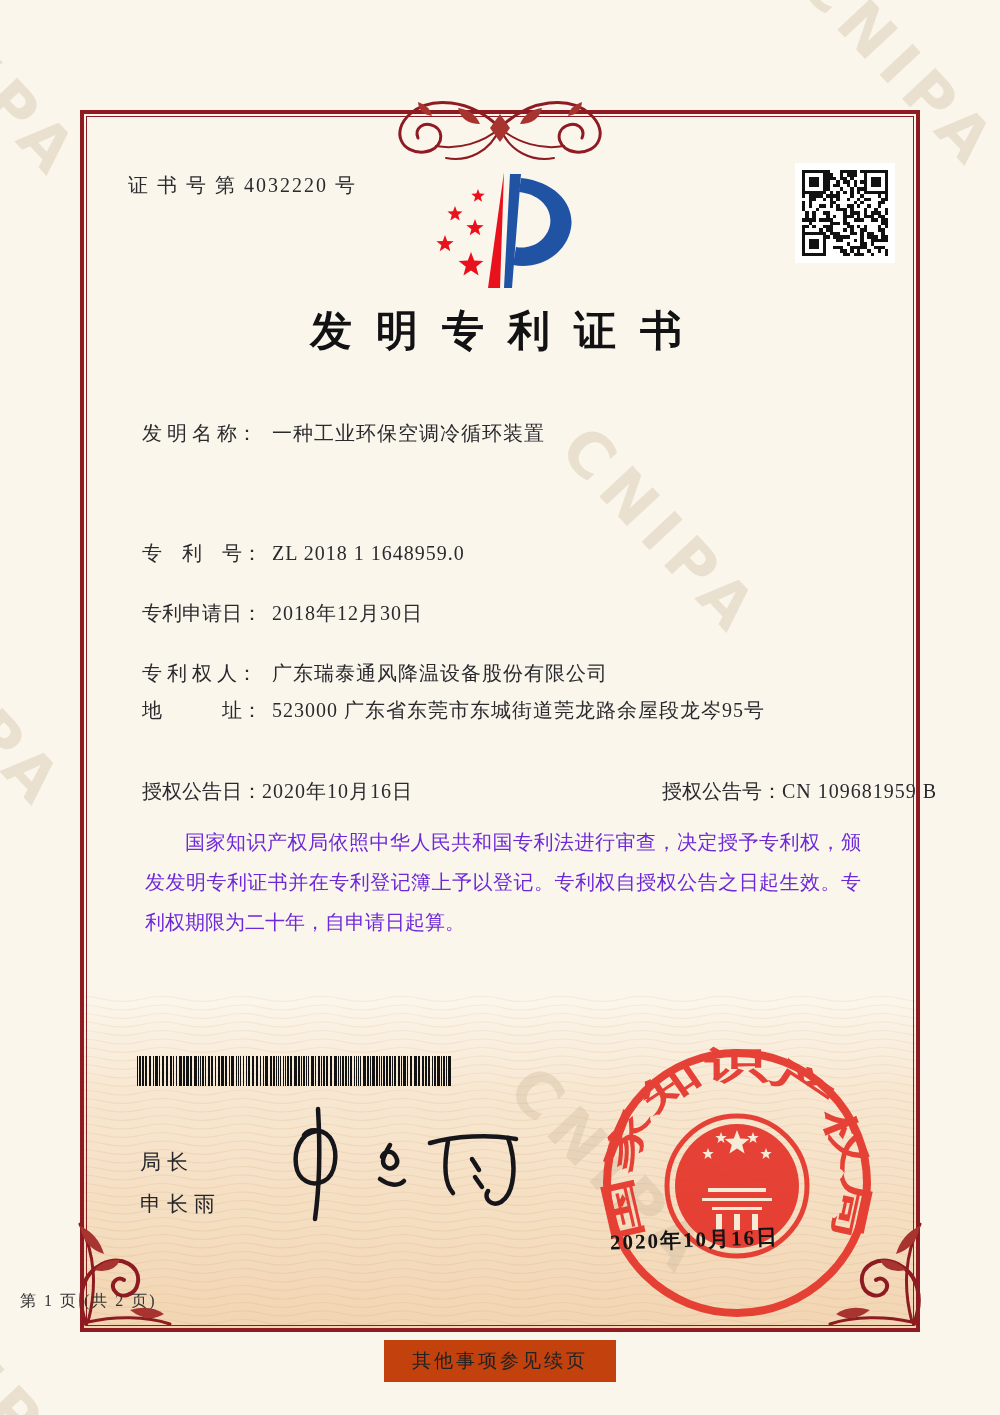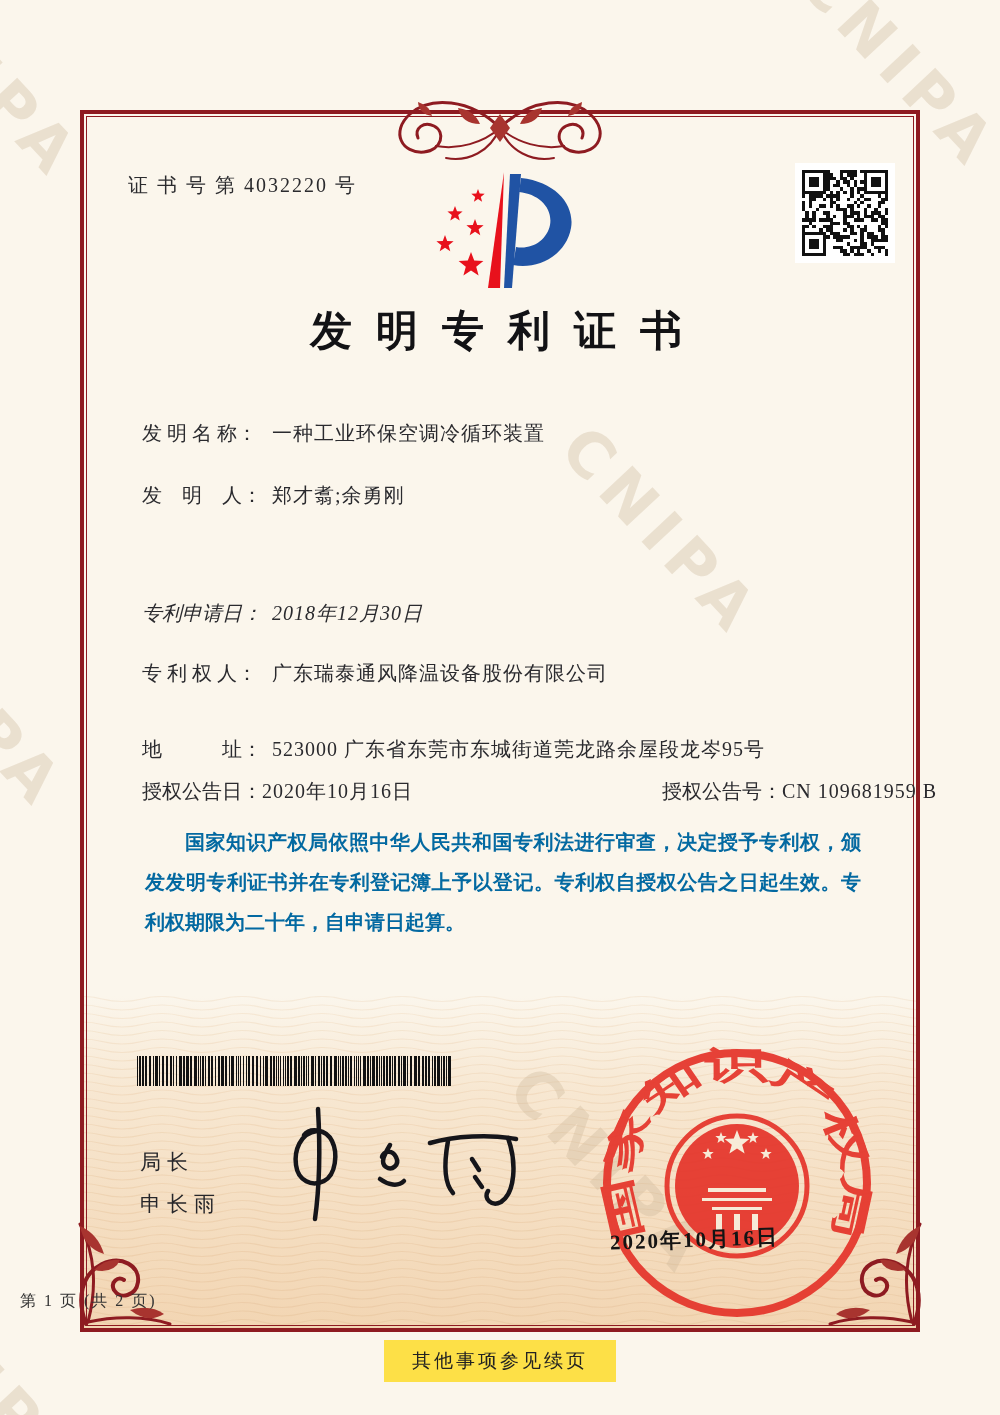--- a/index.html
+++ b/index.html
@@ -42,41 +42,41 @@
   .logo{position:absolute;left:385px;top:166px;}
   .qr{position:absolute;left:795px;top:163px;width:100px;height:100px;background:#fff;padding:0;box-sizing:border-box;}
   .qr svg{position:absolute;left:7px;top:7px;}
 
   .title{position:absolute;left:0;top:303px;width:1000px;text-align:center;font-size:42px;font-weight:bold;
          letter-spacing:24px;padding-left:16px;box-sizing:border-box;color:#121215;}
 
   .field-row{position:absolute;left:142px;font-size:20px;color:#2a2a2e;white-space:nowrap;}
   .field-label{display:inline-block;min-width:130px;}
   .field-value{letter-spacing:1px;}
-  .row-0{top:420px;} .row-1{top:482px;} .row-2{top:540px;} .row-3{top:600px;font-style:italic;}
-  .row-4{top:660px;} .row-5{top:736px;} .row-grant{top:778px;}
+  .row-0{top:420px;} .row-1{top:482px;} .row-2{top:540px;} .row-3{top:600px;}
+  .row-4{top:660px;} .row-5{top:697px;} .row-grant{top:778px;}
   .grant-right{position:absolute;left:520px;top:0;white-space:nowrap;}
 
   .body-text{position:absolute;left:145px;top:822px;width:716px;font-size:20px;line-height:40px;
-             color:#0369a1;text-align:justify;font-weight:bold;}
+             color:#6d28d9;text-align:justify;}
   .body-text p{margin:0;text-indent:2em;}
 
   .barcode{position:absolute;left:135px;top:1056px;}
 
   .director-title{position:absolute;left:140px;top:1148px;font-size:21px;letter-spacing:6px;}
   .director-name{position:absolute;left:140px;top:1190px;font-size:21px;letter-spacing:6px;}
   .signature{position:absolute;left:262px;top:1103px;z-index:5;}
 
   .seal{position:absolute;left:592px;top:1038px;z-index:5;opacity:.93;}
   .seal-date{position:absolute;left:610px;top:1224px;width:264px;z-index:6;font-size:21px;font-weight:bold;
              letter-spacing:2px;color:#141414;transform:rotate(-2deg);white-space:nowrap;}
 
   .page-info{position:absolute;left:0;top:1291px;width:1000px;text-align:left;font-size:16px;letter-spacing:2px;color:#333;padding-left:20px;}
 
-  .footer-note{position:absolute;left:500px;top:1340px;transform:translateX(-50%);background:#fde047;
+  .footer-note{position:absolute;left:500px;top:1340px;transform:translateX(-50%);background:#c2410c;
                padding:8px 28px;font-size:19px;letter-spacing:3px;color:#222;z-index:4;}
 
   .seal-arc-text{font-size:37px;font-weight:bold;fill:var(--seal-red);font-family:"Liberation Serif","DejaVu Serif",serif;}
   .maroon-stroke{stroke:var(--frame-red);fill:none;stroke-linecap:round;}
   .maroon-fill{fill:#a8342f;}
 </style>
 </head>
 <body>
 
 <div class="page">
@@ -506,22 +506,22 @@
           <rect x="20" y="24" width="1" height="1" fill="#111"></rect>
           <rect x="24" y="24" width="1" height="1" fill="#111"></rect>
         </svg>
     </div>
 
     <div class="title">发明专利证书</div>
 
     <div class="field-row row-0">
       <span class="field-label">发 明 名 称：</span><span class="field-value">一种工业环保空调冷循环装置</span>
     </div>
-    <div class="field-row row-1">
-      <span class="field-label">发　明　人：</span><span class="field-value">郑才翥;余勇刚</span>
+    <div class="field-row row-2">
+      <span class="field-label">专　利　号：</span><span class="field-value">ZL 2018 1 1648959.0</span>
     </div>
     <div class="field-row row-3">
       <span class="field-label">专利申请日：</span><span class="field-value">2018年12月30日</span>
     </div>
     <div class="field-row row-4">
       <span class="field-label">专 利 权 人：</span><span class="field-value">广东瑞泰通风降温设备股份有限公司</span>
     </div>
     <div class="field-row row-5">
       <span class="field-label">地　　　址：</span><span class="field-value">523000 广东省东莞市东城街道莞龙路余屋段龙岑95号</span>
     </div>

